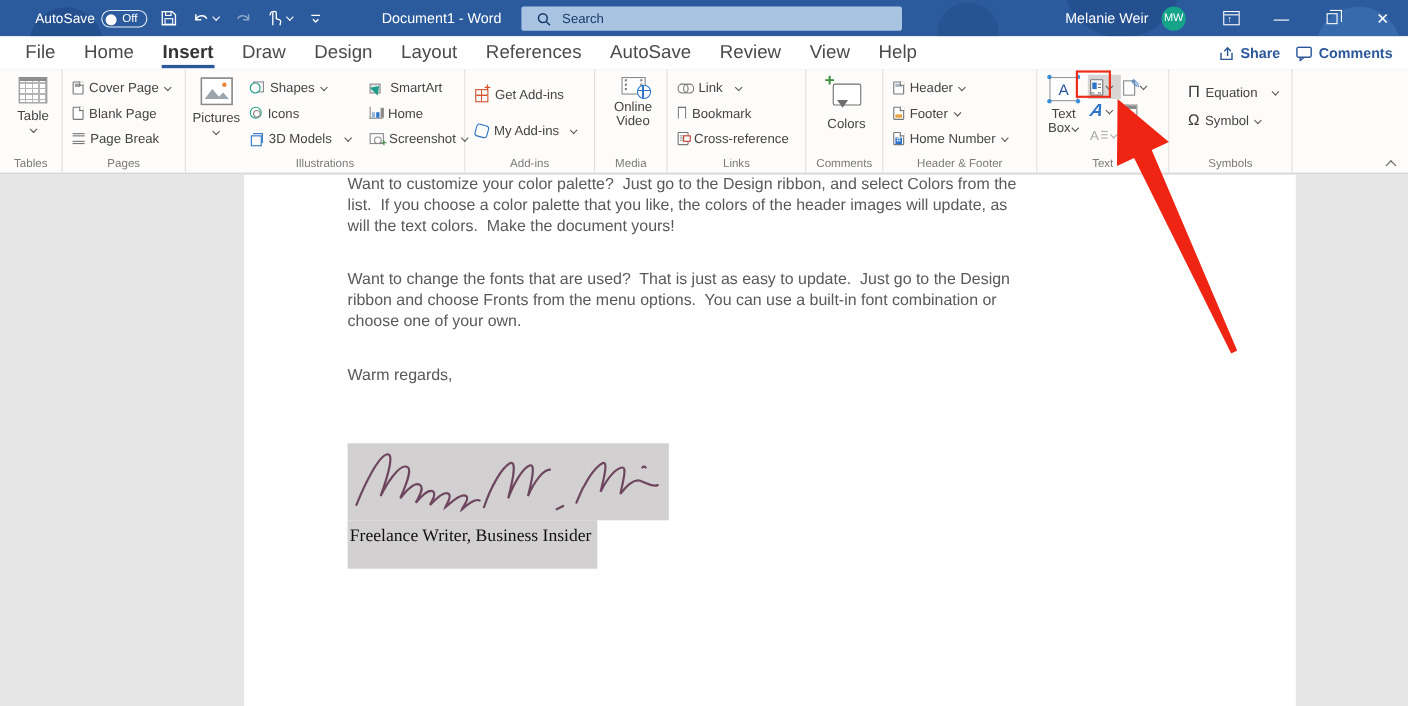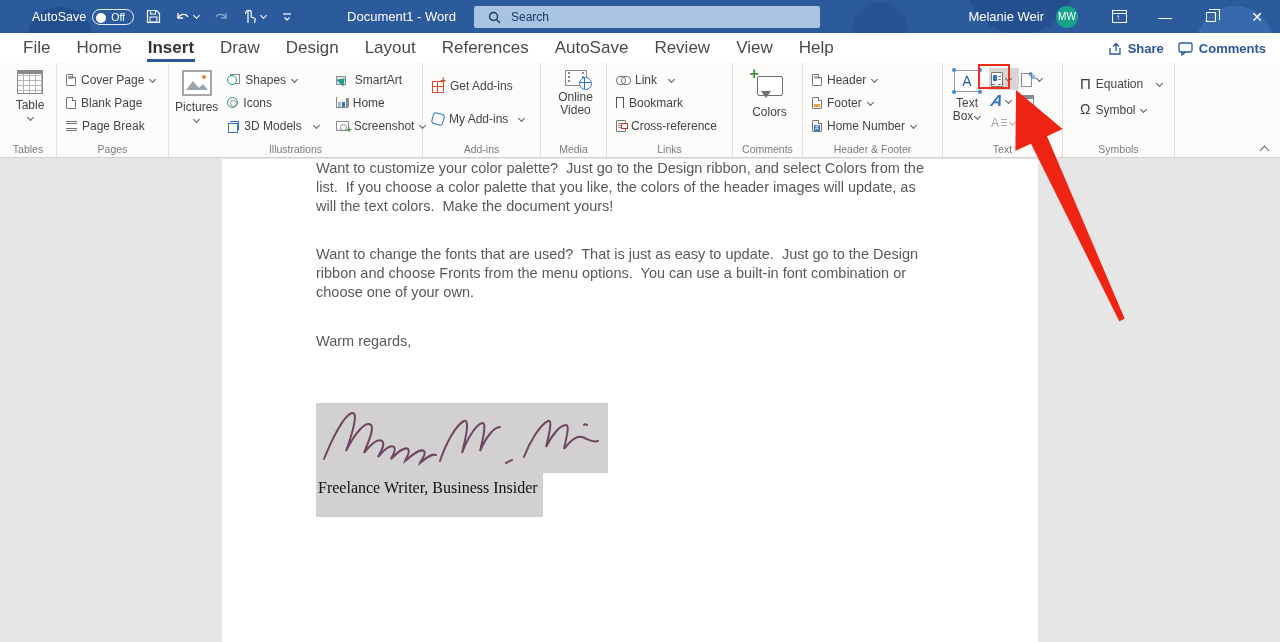--- a/index.html
+++ b/index.html
@@ -125,21 +125,21 @@
   .i-omega { font-size:14px; color:#3b3b3b; line-height:15px; }
   .i-pic { display:block; }
 
   .smallgrid { display:grid; grid-template-columns:30px 30px; grid-auto-rows:22px; margin-left:4px; }
   .sgbtn { display:flex; align-items:center; gap:2px; cursor:pointer; padding-left:2px; }
   .collapse-chev { position:absolute; right:10px; bottom:4px; width:10px; height:8px; cursor:pointer; }
   .collapse-chev::before { content:""; position:absolute; left:1px; top:2px; width:6px; height:6px; border-left:1.5px solid #666; border-top:1.5px solid #666; transform:rotate(45deg); }
 
   
   .docarea { position:absolute; left:0; top:159px; width:1280px; height:483px; background:#e7e6e6; }
-  .page { position:absolute; left:222px; top:0; width:816px; height:483px; background:#fff; }
+  .page { position:absolute; left:222px; top:0; width:956px; height:483px; background:#fff; }
   .body-text { position:absolute; left:94px; top:0; width:618px; color:#595959; font-size:14.5px; line-height:18.8px; }
   .para { white-space:pre-wrap; }
   .para + .para { margin-top:30px; }
   .closing { margin-top:42px; }
   .sigblock { position:absolute; left:94px; top:244px; }
   .sig-img { width:292px; height:70px; background:#d2d0d0; }
   .sig-cap { width:227px; height:44px; background:#d2d0d0; padding:6px 0 0 2px; font-family:"Liberation Serif", serif; font-size:16px; color:#111; }
 
   
   .hl-box { position:absolute; left:978px; top:64px; width:32px; height:25px; border:2px solid #ee2e1a; z-index:40; pointer-events:none; }

